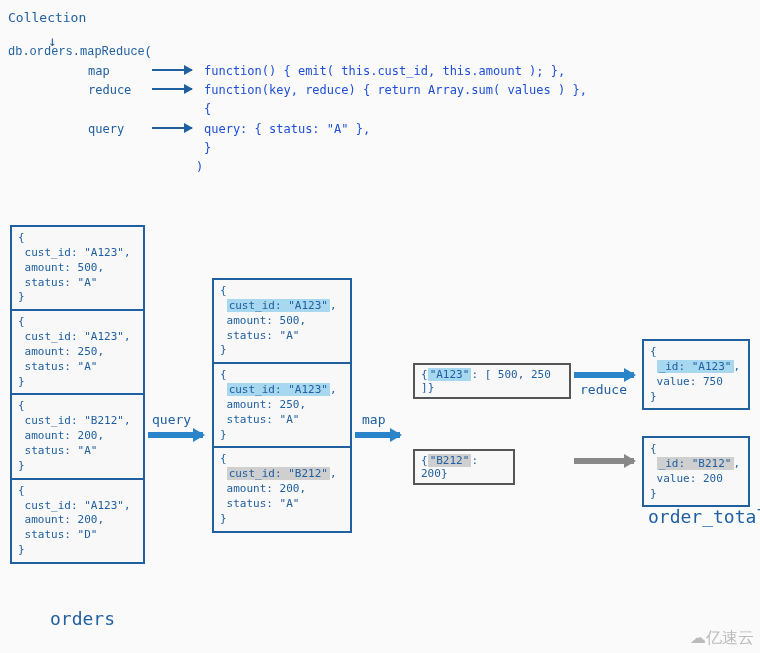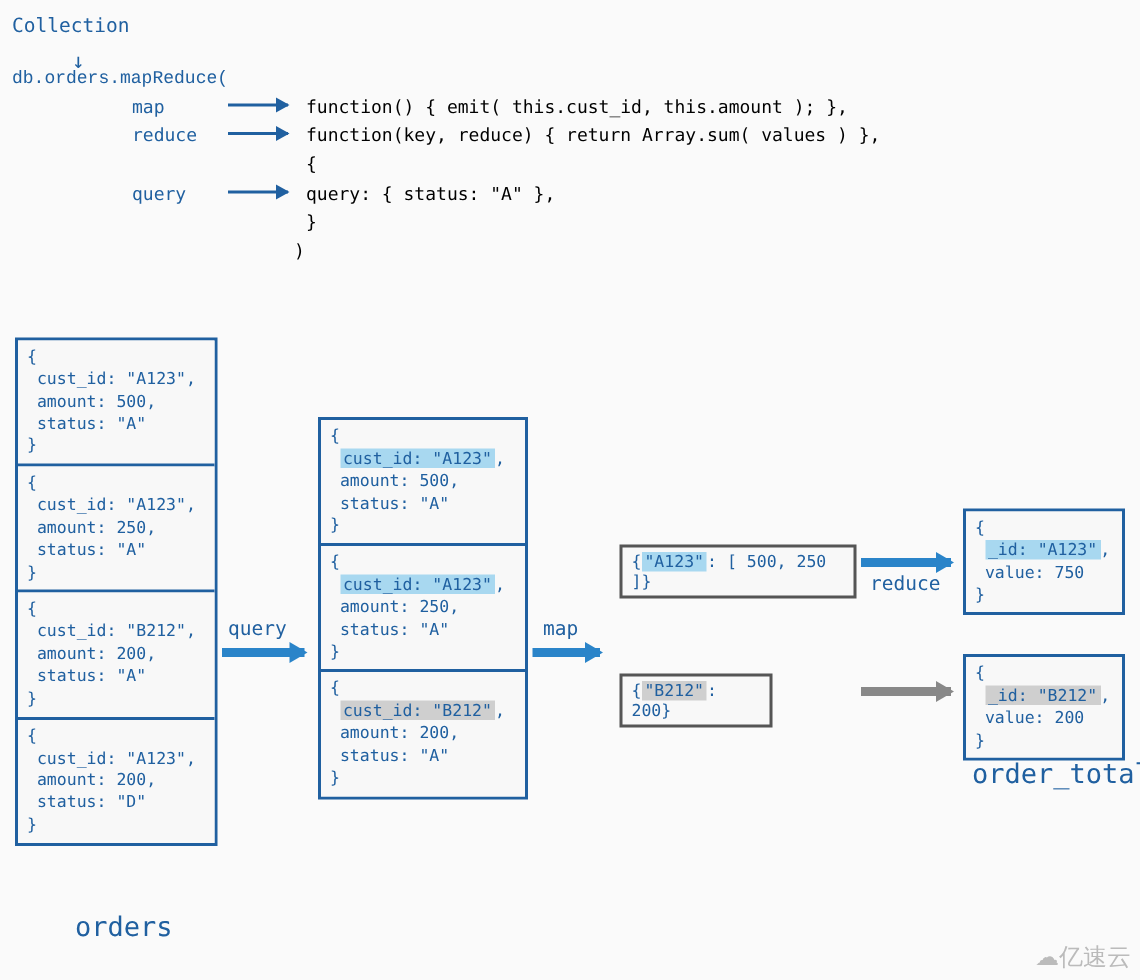--- a/index.html
+++ b/index.html
@@ -8,21 +8,21 @@
     padding: 0;
     font-family: "Consolas", "Monaco", monospace;
     font-size: 12px;
     background: #fafafa;
     width: 760px;
     height: 653px;
     position: relative;
     overflow: hidden;
   }
   .blue { color: #2060a0; font-family: Liberation Mono, monospace; }
-  .maroon { color: #000000; }
+  .maroon { color: #1d4ed8; }
   .code-area {
     position: absolute;
     top: 8px;
     left: 8px;
     right: 8px;
     line-height: 1.6;
   }
   .code-line { white-space: pre; }
   .collection-label { color:#2060a0; font-size:13px; }
   .down-arrow {

